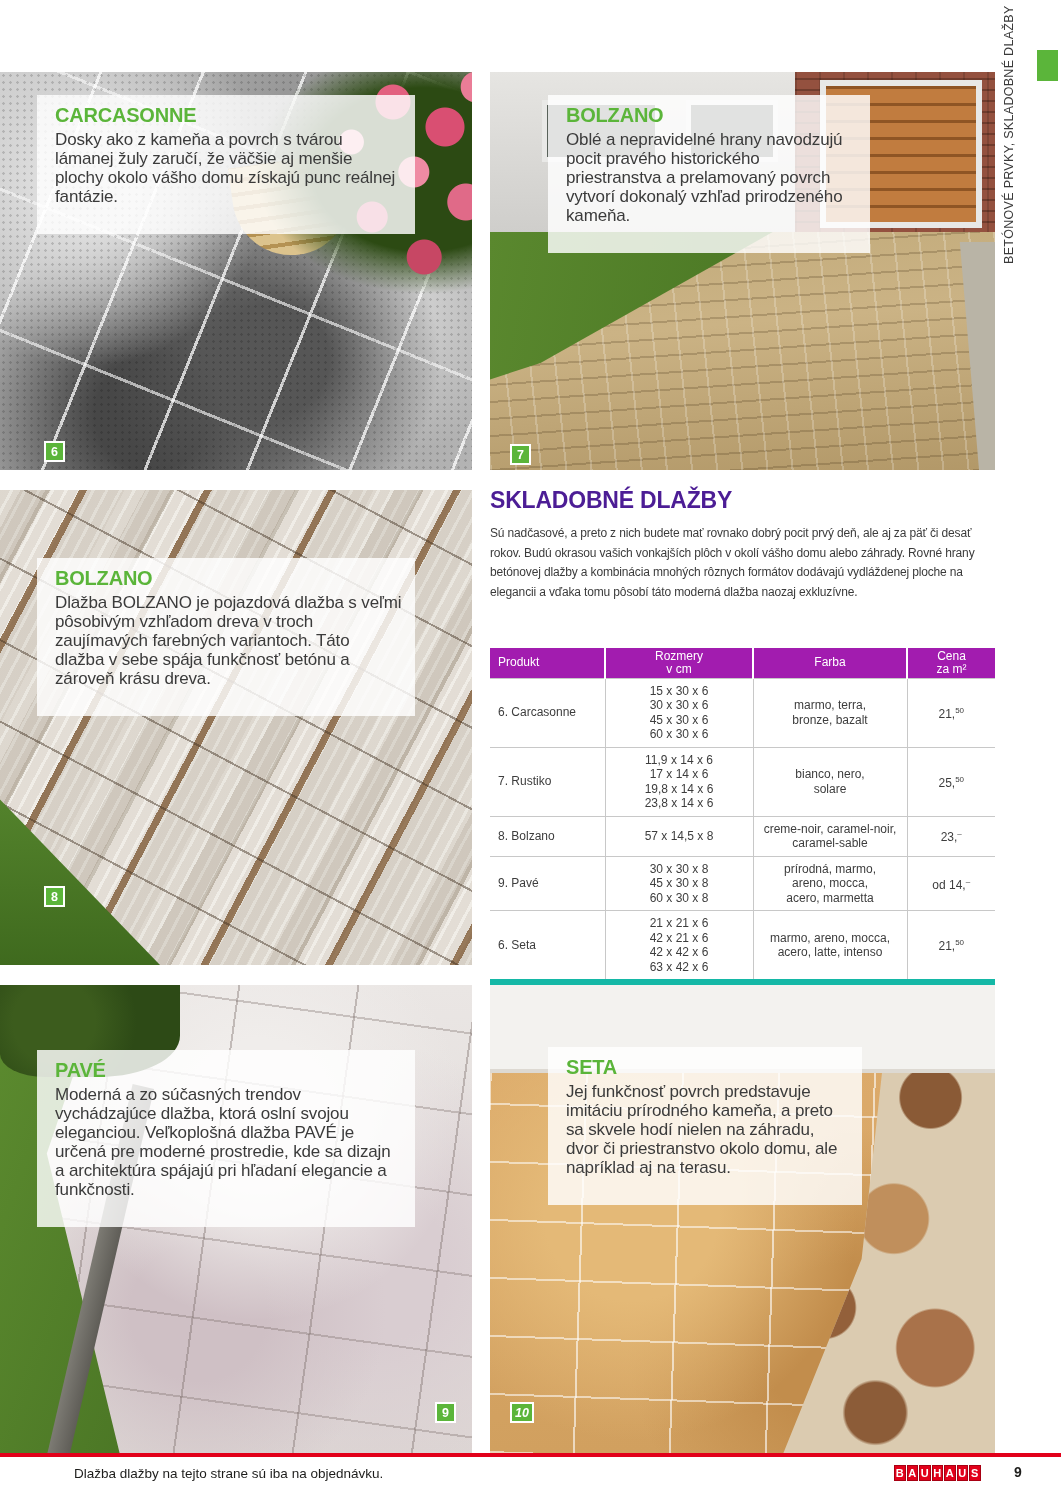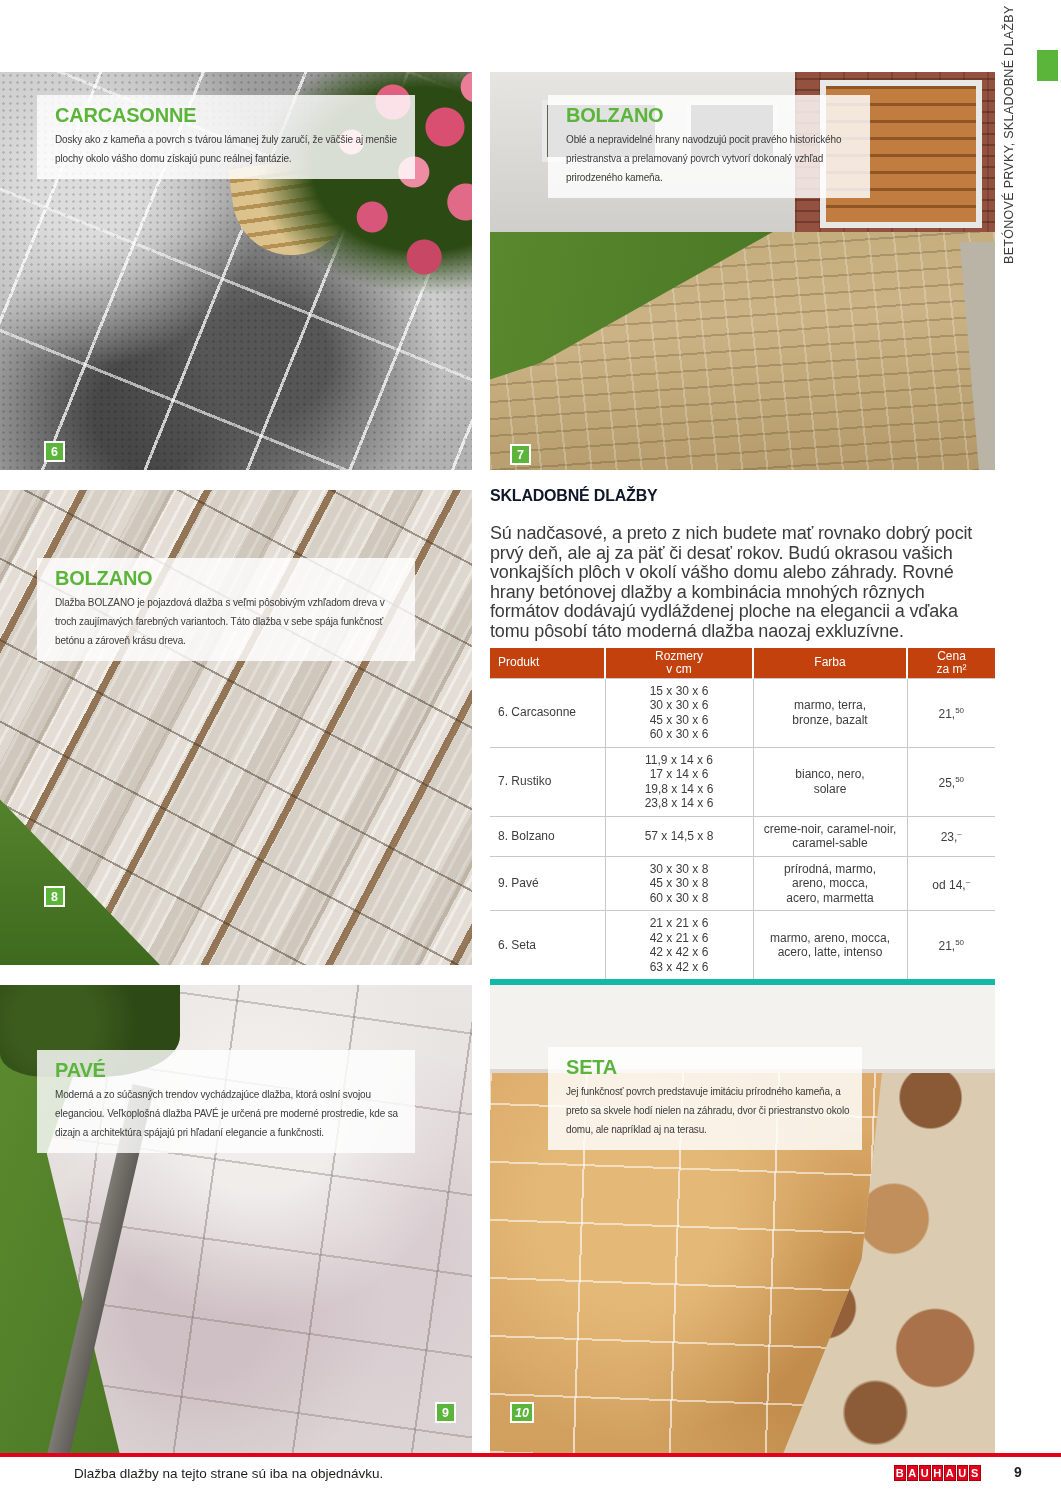--- a/index.html
+++ b/index.html
@@ -102,39 +102,39 @@
       radial-gradient(circle at 30% 18%, #b07a4c 0 27px, transparent 29px),
       radial-gradient(circle at 72% 12%, #8a5a36 0 30px, transparent 32px),
       radial-gradient(circle at 56% 42%, #c08f5c 0 34px, transparent 36px),
       radial-gradient(circle at 26% 64%, #93603a 0 30px, transparent 32px),
       radial-gradient(circle at 74% 74%, #a9724a 0 38px, transparent 40px),
       radial-gradient(circle at 48% 90%, #8c5c38 0 30px, transparent 33px),
       #dbcbb0; }
 
   
   .card { position:absolute; z-index:5; background:rgba(255,255,255,.82);
-    padding:9px 12px 11px 18px; }
+    padding:9px 12px 28px 18px; }
   .card h3 { color:#5bb53a; font-size:20px; font-weight:700; letter-spacing:-.2px; margin-bottom:3px; }
-  .card p { font-size:10px; line-height:19px; color:#3b3b3b; letter-spacing:-.15px; }
+  .card p { font-size:17px; line-height:19px; color:#3b3b3b; letter-spacing:-.15px; }
 
   
   .badge { position:absolute; z-index:6; min-width:21px; height:21px; padding:0 3px;
     background:#5bb53a; border:2px solid #fff; color:#fff;
     font-size:12.5px; font-weight:700; display:flex; align-items:center; justify-content:center; }
 
   
-  .section-title { position:absolute; left:490px; top:487px; font-size:16px;
-    font-weight:700; color:#0f172a; letter-spacing:-.2px; }
+  .section-title { position:absolute; left:490px; top:487px; font-size:23px;
+    font-weight:700; color:#4c1d95; letter-spacing:-.2px; }
   .section-intro { position:absolute; left:490px; top:524px; width:505px;
-    font-size:18px; line-height:19.6px; color:#3b3b3b; letter-spacing:-.15px; }
+    font-size:12px; line-height:19.6px; color:#3b3b3b; letter-spacing:-.15px; }
 
   
   .spec-table { position:absolute; left:490px; top:648px; width:505px;
     border-collapse:collapse; font-size:12px; color:#3d3d3d; }
-  .spec-table th { background:#c2410c; color:#fff; font-weight:400;
+  .spec-table th { background:#a21caf; color:#fff; font-weight:400;
     text-align:center; vertical-align:middle; height:30px; line-height:13px;
     white-space:pre-line; }
   .spec-table th:first-child { text-align:left; padding-left:8px; }
   .spec-table th:not(:last-child) { border-right:2px solid #fff; }
   .spec-table td { border-top:1px solid #c8c8c8; vertical-align:middle;
     padding:5px 4px; line-height:14.5px; }
   .spec-table tbody tr:last-child td { border-bottom:6px solid #14b8a6; }
   .spec-table td:not(:last-child) { border-right:1px solid #c8c8c8; }
   .td-prod { text-align:left; padding-left:8px !important; }
   .td-center { text-align:center; }

